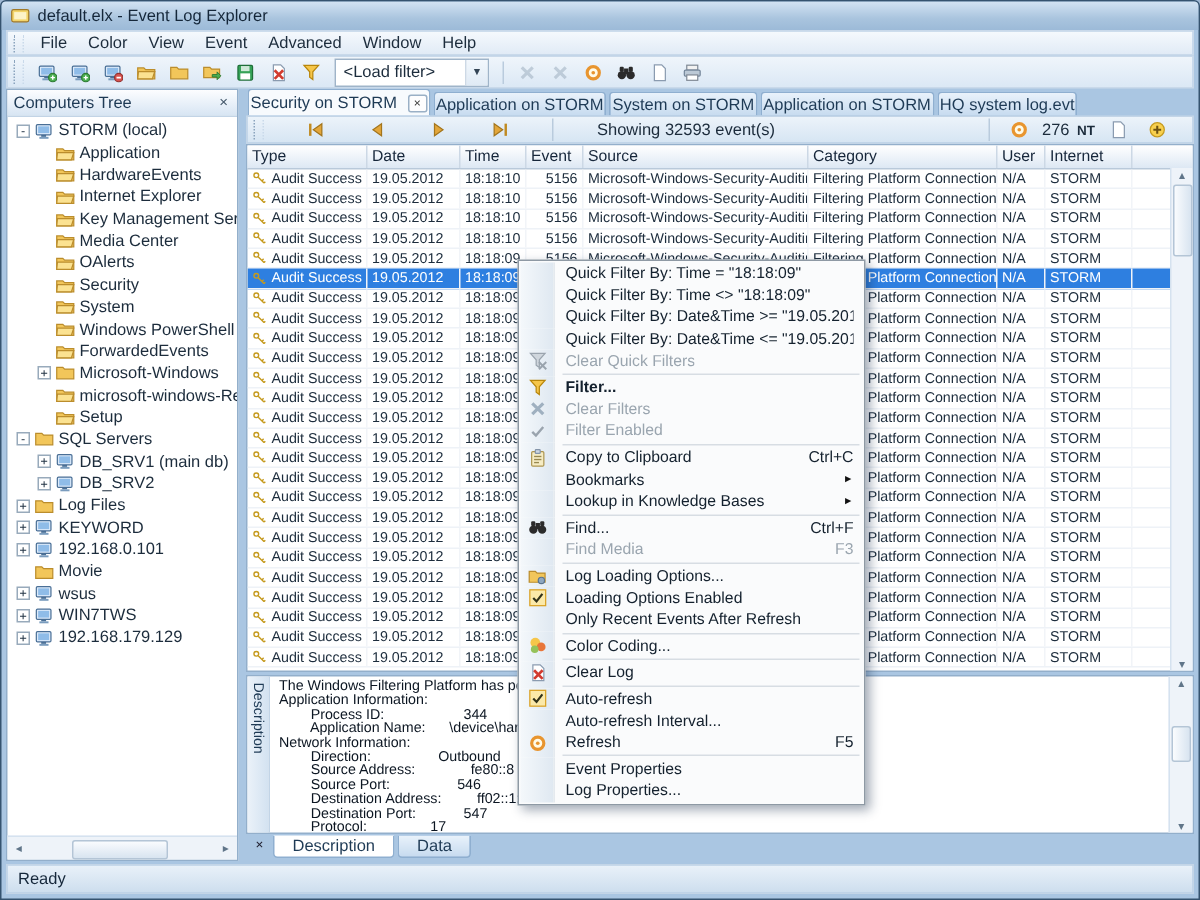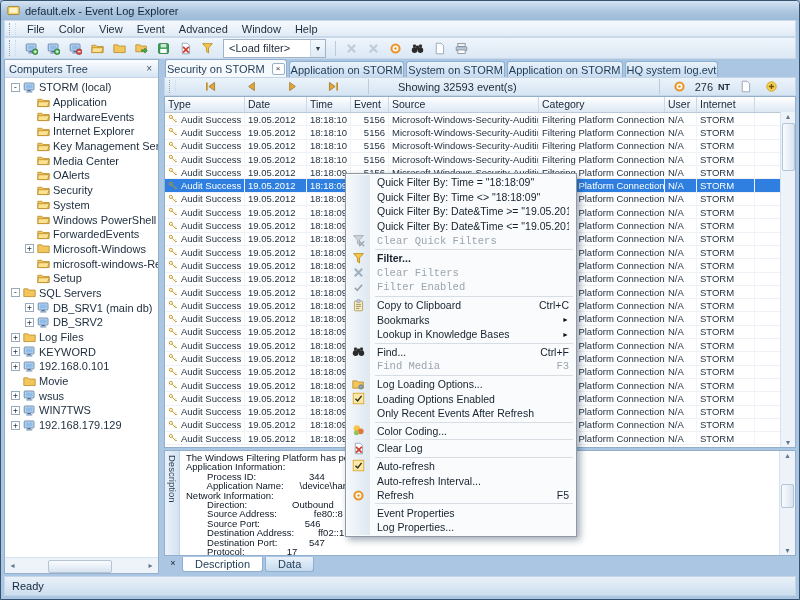--- a/index.html
+++ b/index.html
@@ -95,21 +95,21 @@
     padding-left:7px;background:linear-gradient(#e9f1f9,#cddeee);border:1px solid #c3d5e7;box-sizing:border-box;color:#15273a;}
   
   .context-menu{position:absolute;left:344px;top:172px;width:232px;background:#fafbfc;border:1px solid #8e99a4;
     box-shadow:3px 3px 7px rgba(20,40,70,.4);padding:1px;z-index:50;box-sizing:border-box;}
   .cm-item{display:flex;align-items:center;height:14.6px;padding-right:6px;}
   .cm-ico{width:22px;align-self:stretch;flex:none;display:flex;align-items:center;justify-content:center;
     background:linear-gradient(90deg,#f4f8fb,#dfe8f1);border-right:1px solid #e4e9ee;}
   .cm-ico .chk{display:flex;align-items:center;justify-content:center;width:13px;height:13px;}
   .cm-label{padding-left:7px;white-space:nowrap;overflow:hidden;font-size:10.5px;color:#14212e;}
   .cm-item.bold .cm-label{font-weight:bold;}
-  .cm-item.disabled .cm-label,.cm-item.disabled .cm-short{color:#9aa5af;font-family:Liberation Mono, monospace;}
+  .cm-item.disabled .cm-label,.cm-item.disabled .cm-short{color:#9aa5af;}
   .cm-short{margin-left:auto;padding-left:16px;font-size:10.5px;color:#14212e;}
   .cm-arrow{margin-left:auto;font-size:7px;color:#111;}
   .cm-seprow{display:flex;height:3px;align-items:center;}
   .cm-sepline{flex:1;height:1px;background:#d7dde3;margin:0 2px 0 5px;}
 </style>
 </head>
 <body>
 
 <div class="screen">
 

